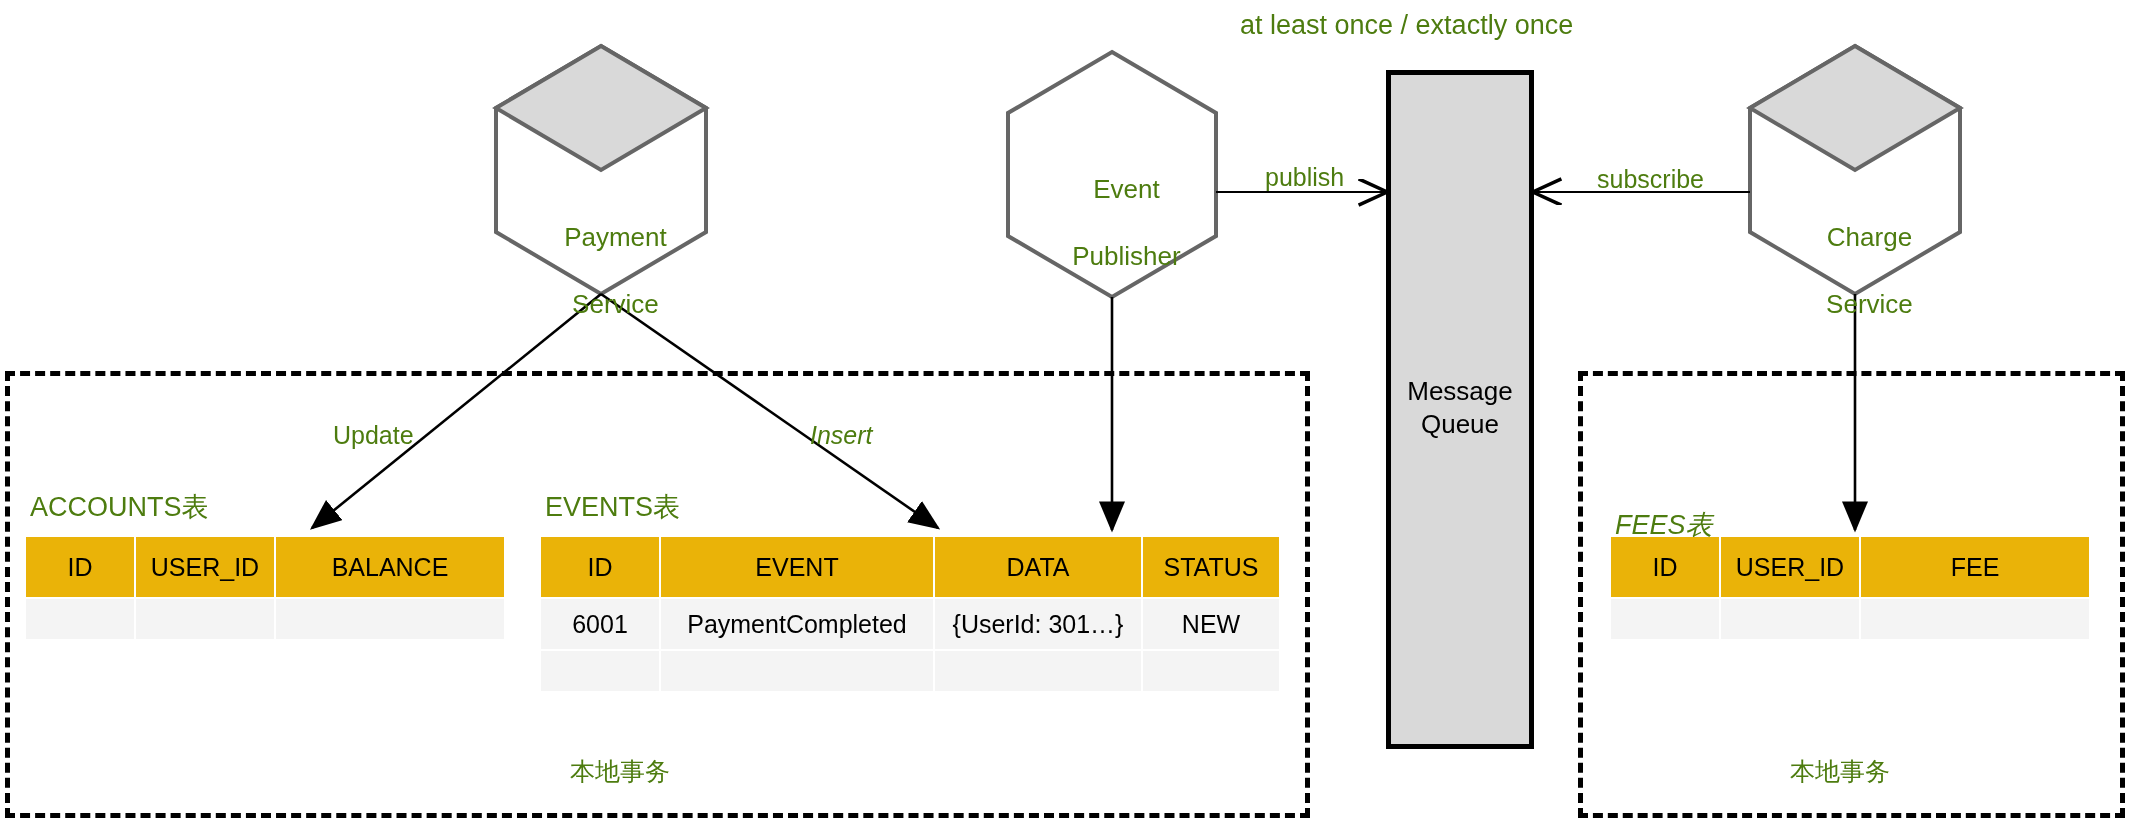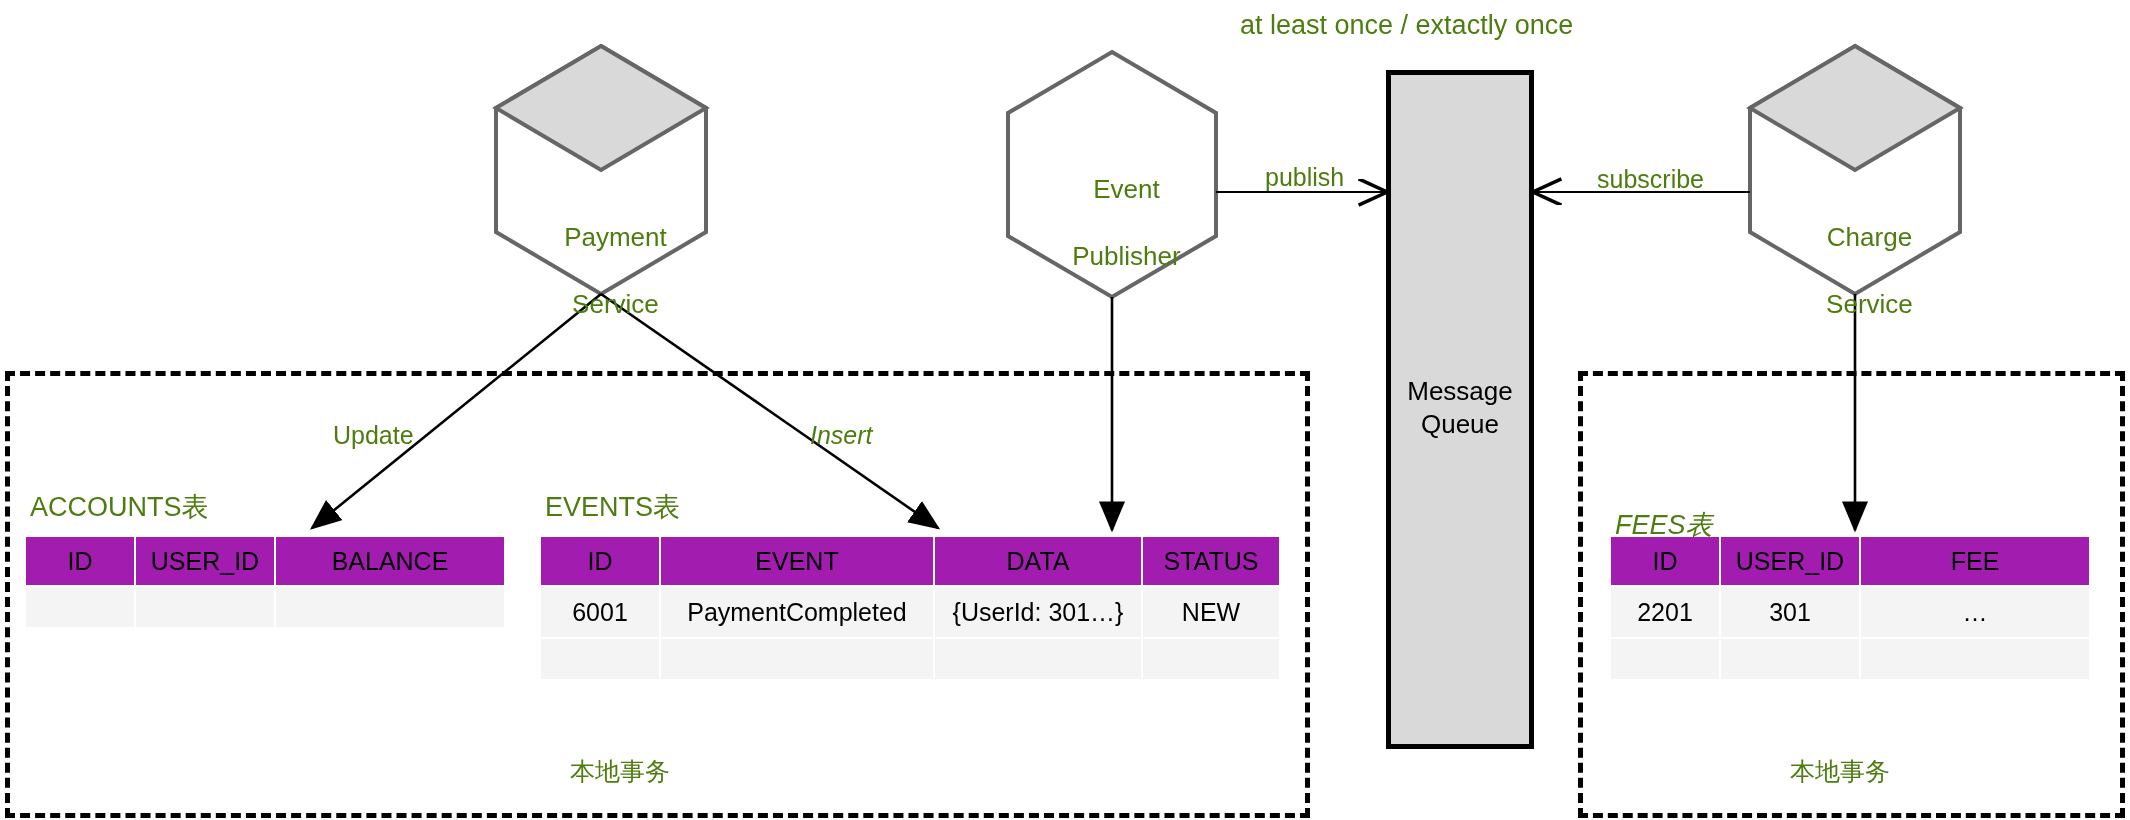--- a/index.html
+++ b/index.html
@@ -38,24 +38,24 @@
 
   
   .tbl{
     position:absolute;
     border-collapse:separate;
     border-spacing:2px;
     table-layout:fixed;
     font-size:25px;
   }
   .tbl th{
-    background:#a21caf;
+    background:#eab308;
     font-weight:normal;
     text-align:center;
-    height:48px;
+    height:60px;
     padding:0 4px;
     color:#000;
     border:0;
     overflow:hidden;
     white-space:nowrap;
   }
   .tbl td{
     background:#f4f4f4;
     text-align:center;
     height:50px;
@@ -227,25 +227,20 @@
         <col style="width:228px">
       </colgroup>
     <thead>
       <tr>
         <th>ID</th>
         <th>USER_ID</th>
         <th>FEE</th>
       </tr>
     </thead>
     <tbody>
-      <tr>
-        <td>2201</td>
-        <td>301</td>
-        <td>…</td>
-      </tr>
       <tr class="empty">
         <td></td>
         <td></td>
         <td></td>
       </tr>
     </tbody>
   </table>
 
   <div class="txt t-local" style="left:570px;top:755px;">本地事务</div>
   <div class="txt t-local" style="left:1790px;top:755px;">本地事务</div>

